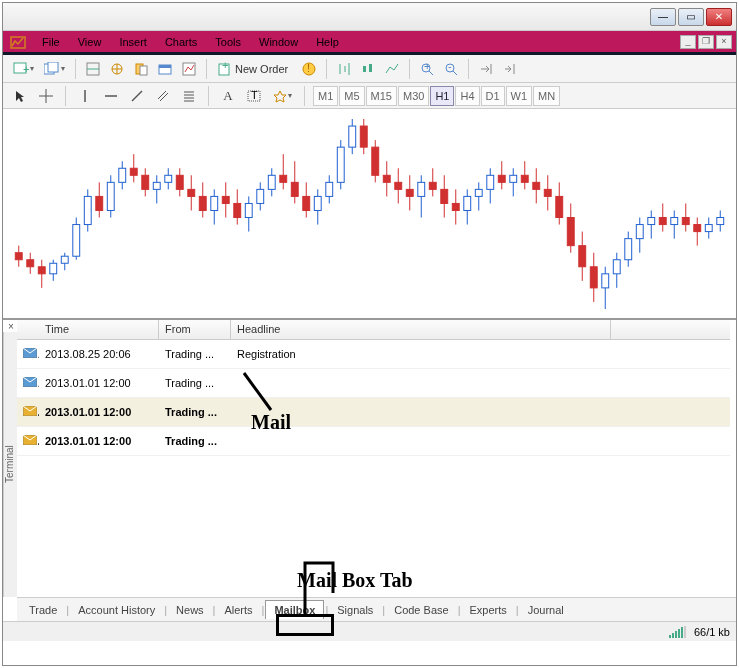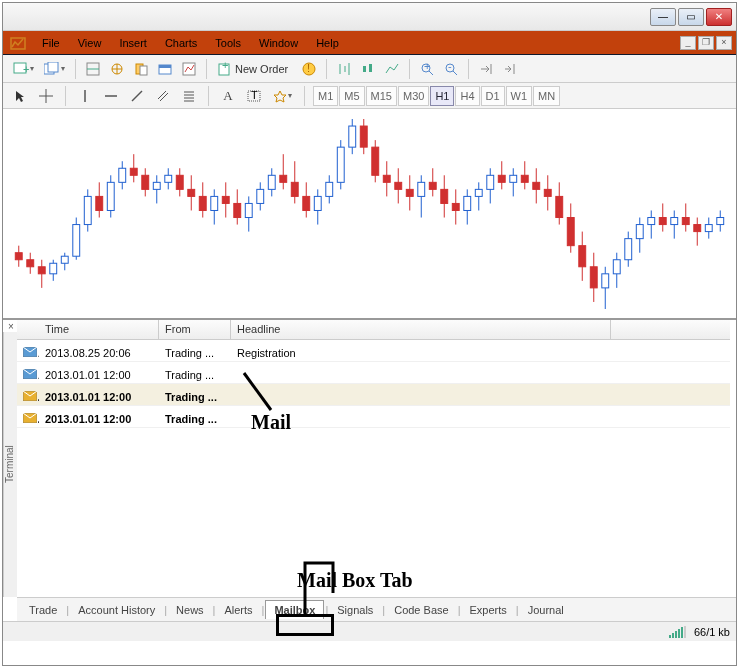--- a/index.html
+++ b/index.html
@@ -4,21 +4,21 @@
 <style>
 *{margin:0;padding:0;box-sizing:border-box;font-family:Tahoma,sans-serif;font-size:11px;}
 body{width:739px;height:668px;background:#fff;position:relative;}
 .frame{width:735px;height:664px;border:1px solid #888;margin:2px;background:#fff;position:relative;}
 .titlebar{height:28px;background:linear-gradient(#f8f8f8,#e8e8e8);border-bottom:1px solid #ccc;display:flex;align-items:center;padding:0 4px;border-radius:4px 4px 0 0;}
 .titlebar .title{flex:1;}
 .winbtns{display:flex;gap:2px;}
 .winbtn{width:26px;height:18px;border:1px solid #888;border-radius:2px;display:flex;align-items:center;justify-content:center;font-size:10px;line-height:1;}
 .winbtn.close{background:linear-gradient(#f08080,#cc3030);color:#fff;border-color:#a02020;}
 .winbtn:not(.close){background:linear-gradient(#eaf0f8,#c8d8ea);}
-.menubar{height:24px;display:flex;align-items:center;padding:0 4px;gap:0;background:#c2410c;border-bottom:1px solid #0f172a;}
+.menubar{height:24px;display:flex;align-items:center;padding:0 4px;gap:0;background:#be185d;border-bottom:3px solid #0f172a;}
 .menubar .appicon{width:22px;height:18px;display:inline-flex;align-items:center;justify-content:center;color:#d08020;font-size:14px;margin-right:4px;}
 .menubar .mitem{padding:3px 9px;cursor:default;}
 .menubar .spacer{flex:1;}
 .mdibtn{width:16px;height:14px;border:1px solid #aaa;background:#eee;margin-left:2px;display:flex;align-items:center;justify-content:center;font-size:9px;line-height:1;color:#555;}
 .toolbar{height:28px;background:#f4f4f4;border-bottom:1px solid #ccc;display:flex;align-items:center;padding:0 6px;gap:2px;}
 .toolbar2{height:26px;background:#f4f4f4;border-bottom:1px solid #ccc;display:flex;align-items:center;padding:0 6px;gap:4px;}
 .tbtn{min-width:22px;height:22px;display:inline-flex;align-items:center;justify-content:center;padding:0 3px;border:1px solid transparent;border-radius:2px;color:#444;}
 .tbtn svg{display:block;}
 .sep{width:1px;height:20px;background:#ccc;margin:0 4px;}
 .tlabel{padding:0 4px;color:#333;}
@@ -29,21 +29,21 @@
 .terminal{position:relative;height:302px;border-top:1px solid #999;}
 .terminal .closebtn{position:absolute;left:2px;top:0;width:12px;height:12px;font-size:10px;color:#555;display:flex;align-items:center;justify-content:center;}
 .termlabel{position:absolute;left:0;bottom:24px;top:12px;width:14px;writing-mode:vertical-rl;transform:rotate(180deg);font-size:10px;color:#666;text-align:center;background:#f0f0f0;border-right:1px solid #ccc;}
 .mailtable{position:absolute;left:14px;right:6px;top:0;height:278px;background:#fff;}
 .mailhead{display:flex;height:20px;background:linear-gradient(#fcfcfc,#eee);border-bottom:1px solid #ccc;}
 .mailhead div{border-right:1px solid #ccc;padding:3px 6px;color:#333;}
 .col-ico{width:22px;border-right:none!important;}
 .col-time{width:120px;}
 .col-from{width:72px;}
 .col-head{width:380px;}
-.mailrow{display:flex;height:22px;align-items:flex-end;border-bottom:1px solid #f0f0f0;}
+.mailrow{display:flex;height:29px;align-items:center;border-bottom:1px solid #f0f0f0;}
 .mailrow>div{padding:2px 6px;white-space:nowrap;overflow:hidden;text-overflow:ellipsis;}
 .mailrow.unread{font-weight:bold;}
 .mailrow.sel{background:#f4f0e0;}
 .tabs{position:absolute;left:14px;right:0;bottom:0;height:24px;display:flex;align-items:center;padding:0 4px;background:#f4f4f4;border-top:1px solid #ccc;}
 .tab{padding:3px 8px;color:#444;position:relative;}
 .tab.active{background:#fff;border:1px solid #999;border-bottom:none;font-weight:bold;}
 .tabsep{color:#aaa;padding:0 1px;}
 .status{height:20px;background:#f0f0f0;border-top:1px solid #ccc;display:flex;align-items:center;padding:0 6px;}
 .status .sfill{flex:1;}
 .sigbars{display:inline-flex;align-items:flex-end;gap:1px;height:12px;margin-right:8px;}

